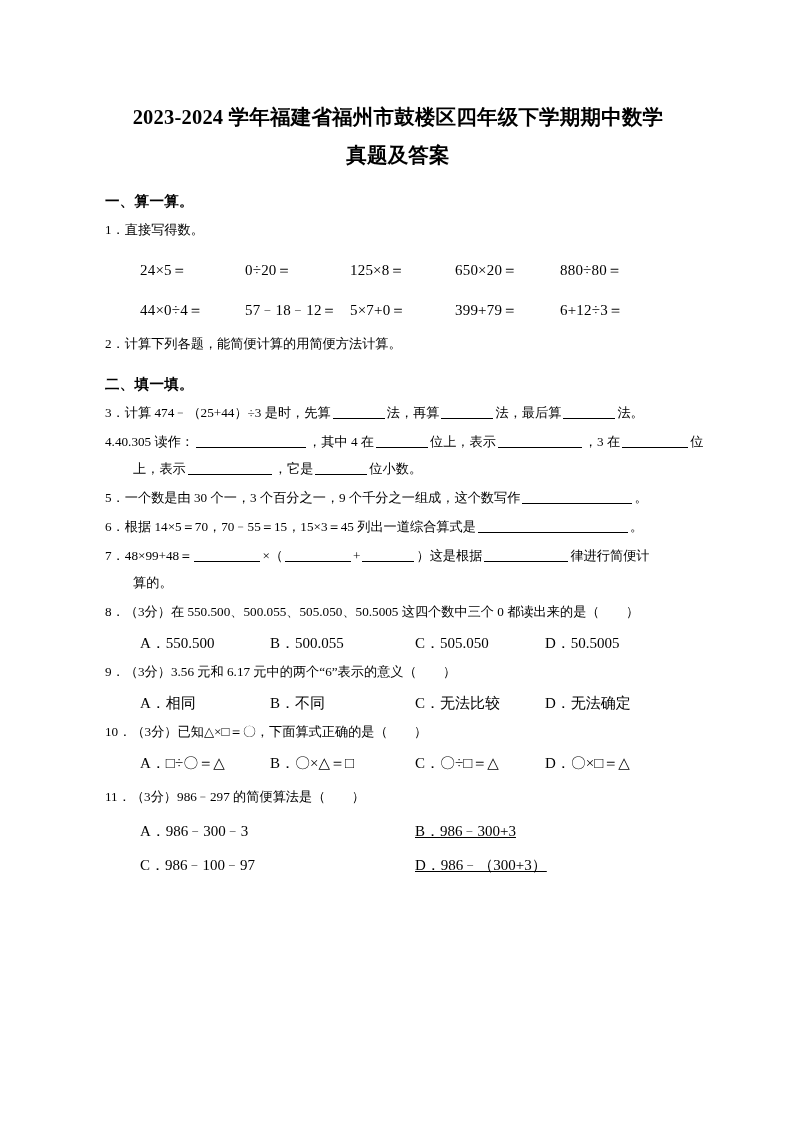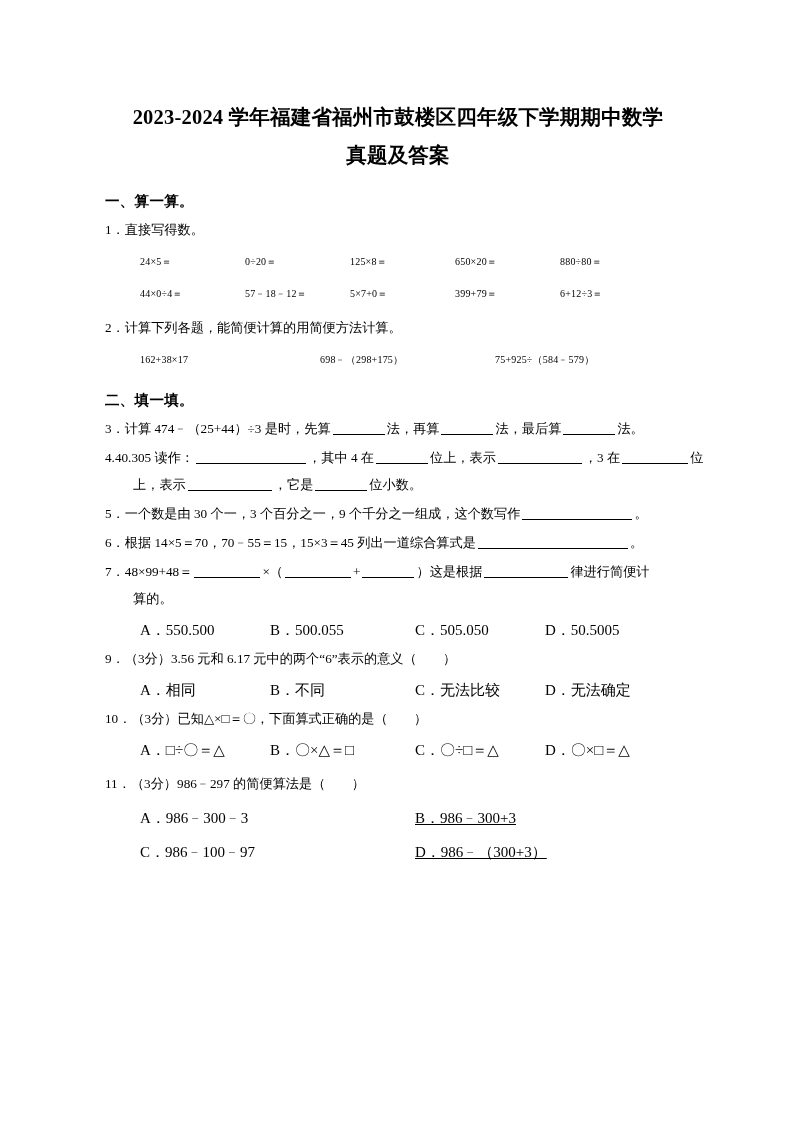--- a/index.html
+++ b/index.html
@@ -50,23 +50,23 @@
     letter-spacing: 0.3px;
   }
   .q {
     font-size: 13.2px;
     line-height: 20px;
     margin-top: 9px;
     white-space: nowrap;
   }
   
   .exp-row {
-    font-size: 10px;
-    line-height: 20px;
-    margin-top: 12px;
+    font-size: 15px;
+    line-height: 20px;
+    margin-top: 20px;
     position: relative;
     height: 20px;
   }
   .exp {
     position: absolute;
     top: 0;
     white-space: nowrap;
     letter-spacing: 0.2px;
   }
   
@@ -150,25 +150,20 @@
       <span class="exp c5-1">57﹣18﹣12＝</span>
       <span class="exp c5-2">5×7+0＝</span>
       <span class="exp c5-3">399+79＝</span>
       <span class="exp c5-4">6+12÷3＝</span>
     </div>
 
     <div class="q" style="margin-top:14px">
       <span>2．</span><span>计算下列各题，能简便计算的用简便方法计算。</span>
     </div>
 
-    <div class="exp-row">
-      <span class="exp c3-0">162+38×17</span>
-      <span class="exp c3-1">698﹣（298+175）</span>
-      <span class="exp c3-2">75+925÷（584﹣579）</span>
-    </div>
 
     <div class="sec-head" style="margin-top:20px">二、填一填。</div>
 
     <div class="q">
       <span>3．</span><span>计算 474﹣（25+44）÷3 是时，先算</span><span class="blank b-sm"></span><span>法，再算</span><span class="blank b-sm"></span><span>法，最后算</span><span class="blank b-sm"></span><span>法。</span>
     </div>
 
     <div class="q">
       <span>4.</span><span>40.305 读作：</span><span class="blank b-xl"></span><span>，其中 4 在</span><span class="blank b-sm"></span><span>位上，表示</span><span class="blank b-lg"></span><span>，3 在</span><span class="blank b-md"></span><span>位</span>
     </div>
@@ -183,20 +178,23 @@
     <div class="q">
       <span>6．</span><span>根据 14×5＝70，70﹣55＝15，15×3＝45 列出一道综合算式是</span><span class="blank b-xxl"></span><span>。</span>
     </div>
 
     <div class="q">
       <span>7．</span><span>48×99+48＝</span><span class="blank b-md"></span><span>×（</span><span class="blank b-md"></span><span>+</span><span class="blank b-sm"></span><span>）这是根据</span><span class="blank b-lg"></span><span>律进行简便计</span>
     </div>
     <div class="sub-line">算的。</div>
 
 
+    <div class="q">
+      <span>8．</span><span>（3分）</span><span>在 550.500、500.055、505.050、50.5005 这四个数中三个 0 都读出来的是（　　）</span>
+    </div>
     <div class="opt-row">
       <span class="opt o4-0">A．550.500</span>
       <span class="opt o4-1">B．500.055</span>
       <span class="opt o4-2">C．505.050</span>
       <span class="opt o4-3">D．50.5005</span>
     </div>
 
     <div class="q">
       <span>9．</span><span>（3分）</span><span>3.56 元和 6.17 元中的两个“6”表示的意义（　　）</span>
     </div>

